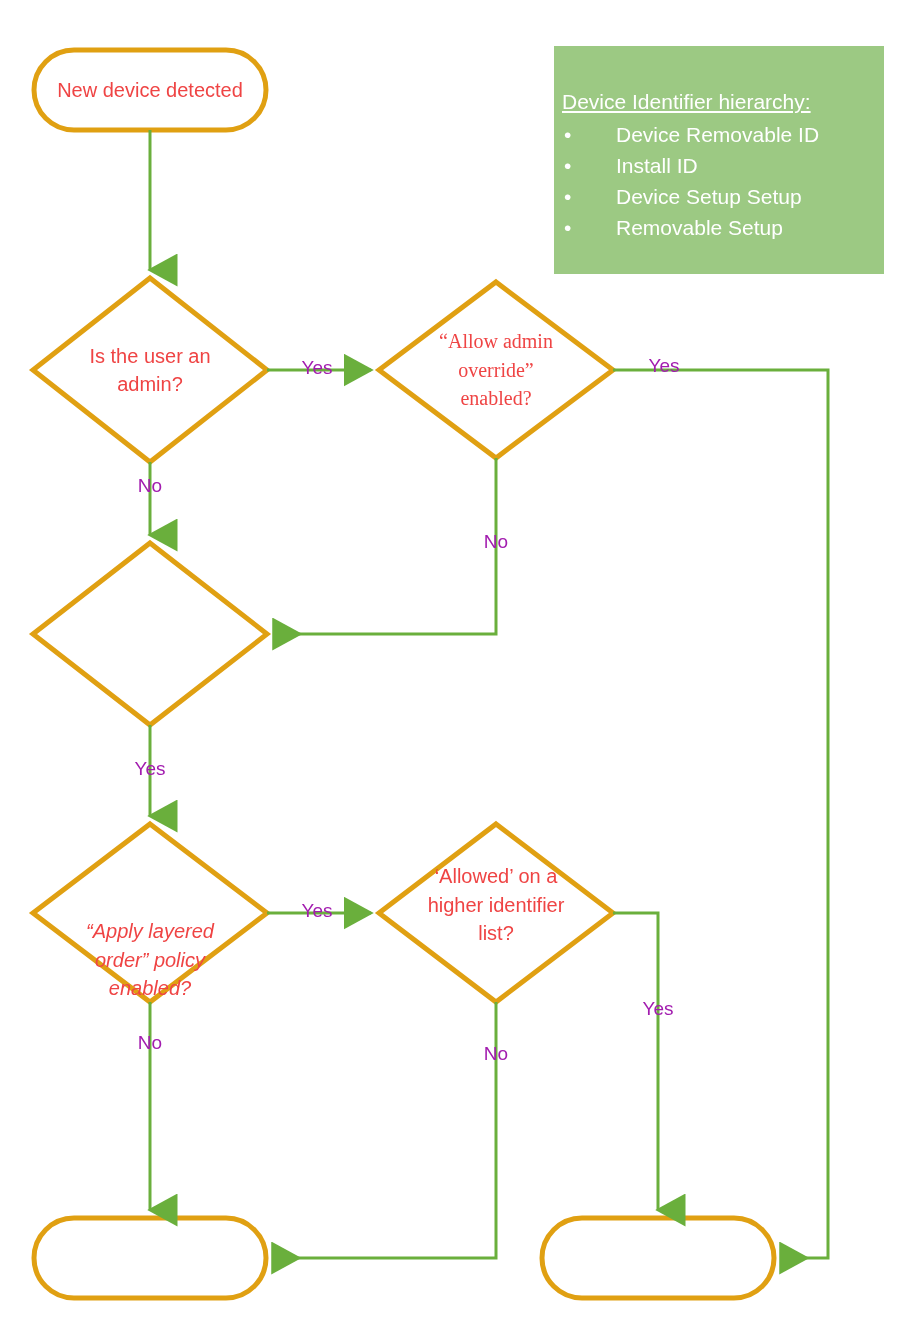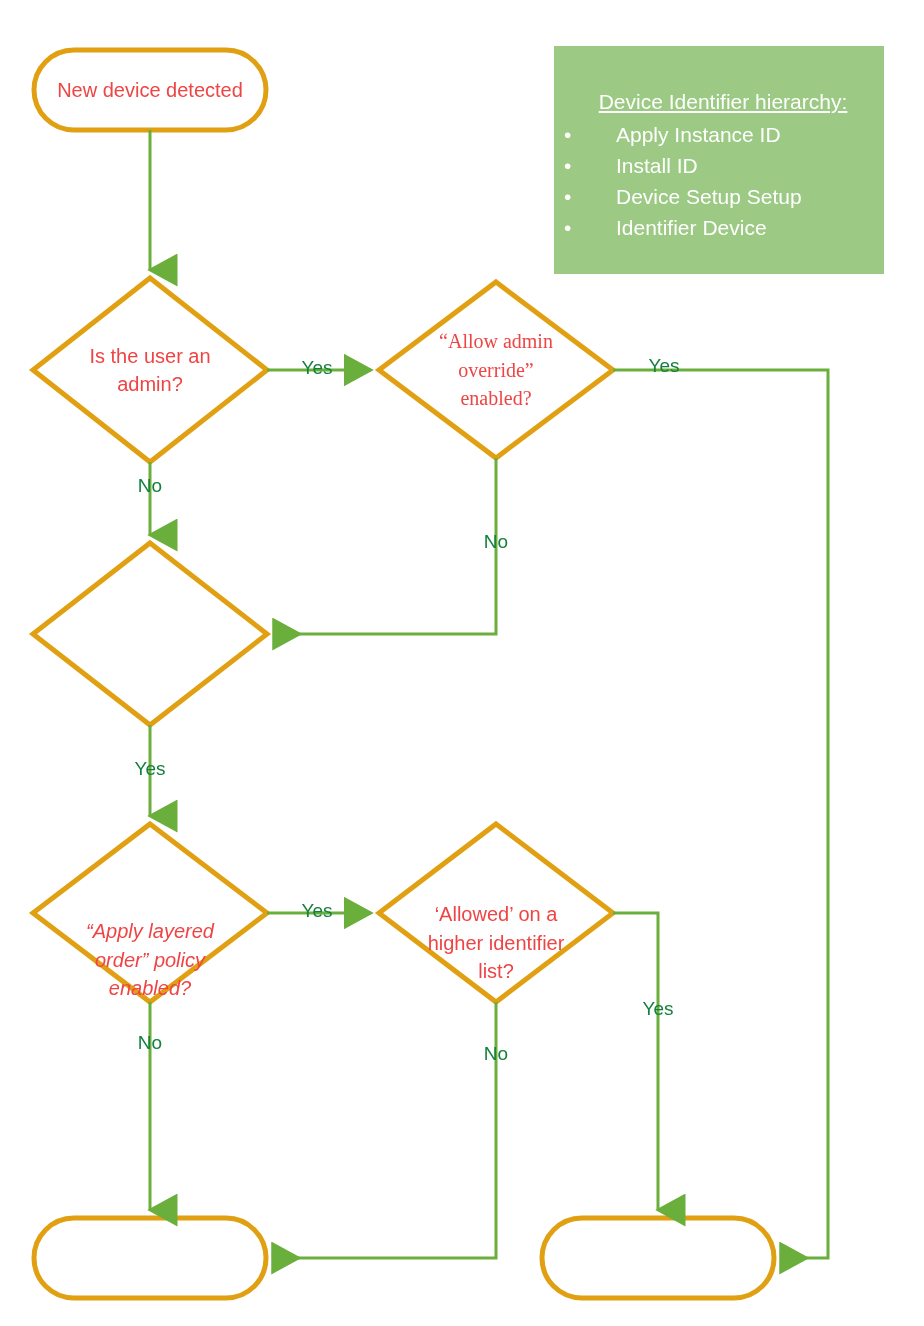--- a/index.html
+++ b/index.html
@@ -31,21 +31,21 @@
     justify-content: center;
     text-align: center;
     color: #ef4444;
     font-size: 20px;
     line-height: 1.42;
     pointer-events: none;
     white-space: pre-line;
   }
   .edge-label {
     position: absolute;
-    color: #15803d;
+    color: #a21caf;
     font-size: 19px;
     line-height: 1.1;
     text-align: center;
     white-space: nowrap;
   }
   
   #legend {
     position: absolute;
     left: 554px;
     top: 46px;
@@ -54,21 +54,20 @@
     background: #9cc983;
     box-sizing: border-box;
     padding: 40px 0 0 0;
   }
   #legend-title {
     color: #ffffff;
     font-size: 21px;
     text-decoration: underline;
     margin: 0 0 1px 8px;
     line-height: 1.5;
-    text-align: center;
   }
   #legend-list {
     list-style: none;
     margin: 0;
     padding: 0;
   }
   #legend-list li {
     color: #ffffff;
     font-size: 21px;
     line-height: 1.49;
@@ -145,21 +144,21 @@
 
   <div class="node-label" style="left:396px; top:282px; width:200px; height:176px;font-family:Liberation Serif, serif;">“Allow admin
 override”
 enabled?</div>
 
 
   <div class="node-label" style="left:50px; top:871px; width:200px; height:178px;font-style:italic;">“Apply layered
 order” policy
 enabled?</div>
 
-  <div class="node-label" style="left:392px; top:854px; width:208px; height:178px;">‘Allowed’ on a
+  <div class="node-label" style="left:392px; top:816px; width:208px; height:178px;">‘Allowed’ on a
 higher identifier
 list?</div>
 
 
 
   <div class="edge-label" style="left:285px; top:358px; width:64px;">Yes</div>
 
   <div class="edge-label" style="left:118px; top:476px; width:64px;">No</div>
 
   <div class="edge-label" style="left:632px; top:356px; width:64px;">Yes</div>
@@ -174,30 +173,30 @@
 
   <div class="edge-label" style="left:626px; top:999px; width:64px;">Yes</div>
 
   <div class="edge-label" style="left:464px; top:1044px; width:64px;">No</div>
 
   <div id="legend">
     <div id="legend-title">Device Identifier hierarchy:</div>
     <ul id="legend-list">
       <li>
         <span class="bullet">•</span>
-        <span>Apply Instance ID</span>
+        <span>Device Removable ID</span>
       </li>
       <li>
         <span class="bullet">•</span>
         <span>Install ID</span>
       </li>
       <li>
         <span class="bullet">•</span>
         <span>Device Setup Setup</span>
       </li>
       <li>
         <span class="bullet">•</span>
-        <span>Identifier Device</span>
+        <span>Removable Setup</span>
       </li>
     </ul>
   </div>
 
 </div>
 
 </body></html>

